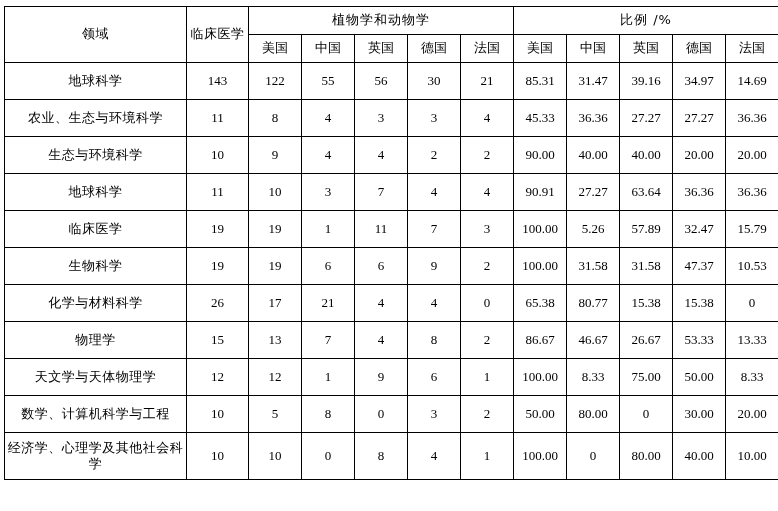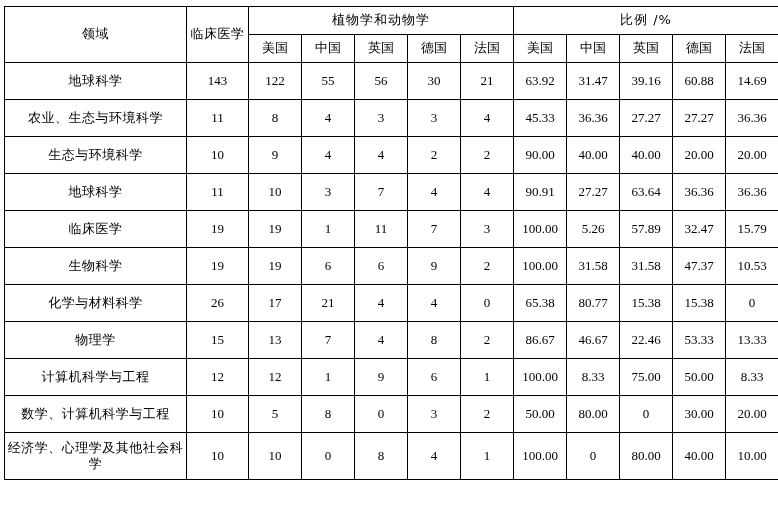--- a/index.html
+++ b/index.html
@@ -116,24 +116,24 @@
     </thead>
     <tbody id="table-body">
         <tr>
           <td class="label-cell cn">地球科学</td>
           <td class="num">143</td>
           <td class="num">122</td>
           <td class="num">55</td>
           <td class="num">56</td>
           <td class="num">30</td>
           <td class="num">21</td>
-          <td class="num">63.92</td>
+          <td class="num">85.31</td>
           <td class="num">31.47</td>
           <td class="num">39.16</td>
-          <td class="num">60.88</td>
+          <td class="num">34.97</td>
           <td class="num">14.69</td>
         </tr>
         <tr>
           <td class="label-cell cn">农业、生态与环境科学</td>
           <td class="num">11</td>
           <td class="num">8</td>
           <td class="num">4</td>
           <td class="num">3</td>
           <td class="num">3</td>
           <td class="num">4</td>
@@ -216,26 +216,26 @@
         <tr>
           <td class="label-cell cn">物理学</td>
           <td class="num">15</td>
           <td class="num">13</td>
           <td class="num">7</td>
           <td class="num">4</td>
           <td class="num">8</td>
           <td class="num">2</td>
           <td class="num">86.67</td>
           <td class="num">46.67</td>
-          <td class="num">22.46</td>
+          <td class="num">26.67</td>
           <td class="num">53.33</td>
           <td class="num">13.33</td>
         </tr>
         <tr>
-          <td class="label-cell cn">计算机科学与工程</td>
+          <td class="label-cell cn">天文学与天体物理学</td>
           <td class="num">12</td>
           <td class="num">12</td>
           <td class="num">1</td>
           <td class="num">9</td>
           <td class="num">6</td>
           <td class="num">1</td>
           <td class="num">100.00</td>
           <td class="num">8.33</td>
           <td class="num">75.00</td>
           <td class="num">50.00</td>

